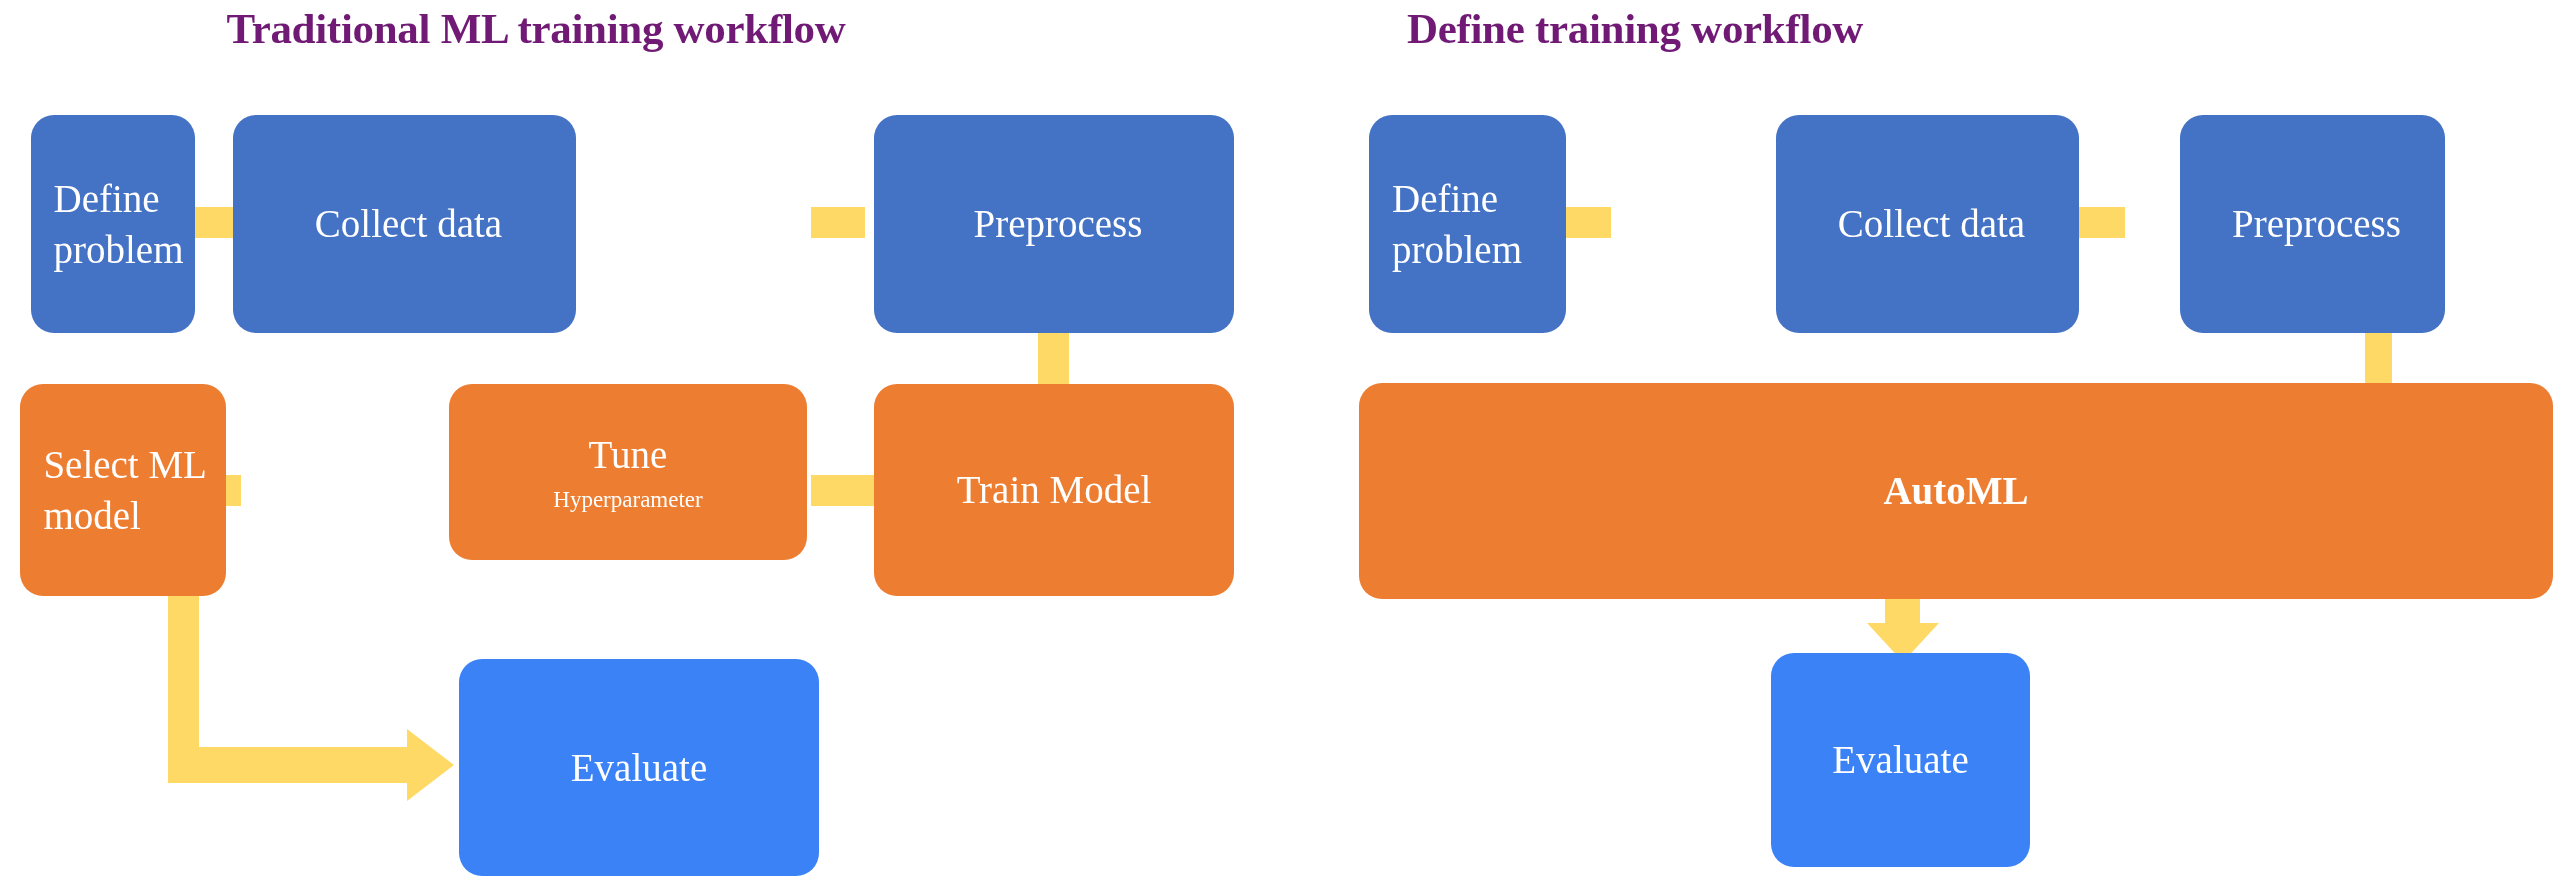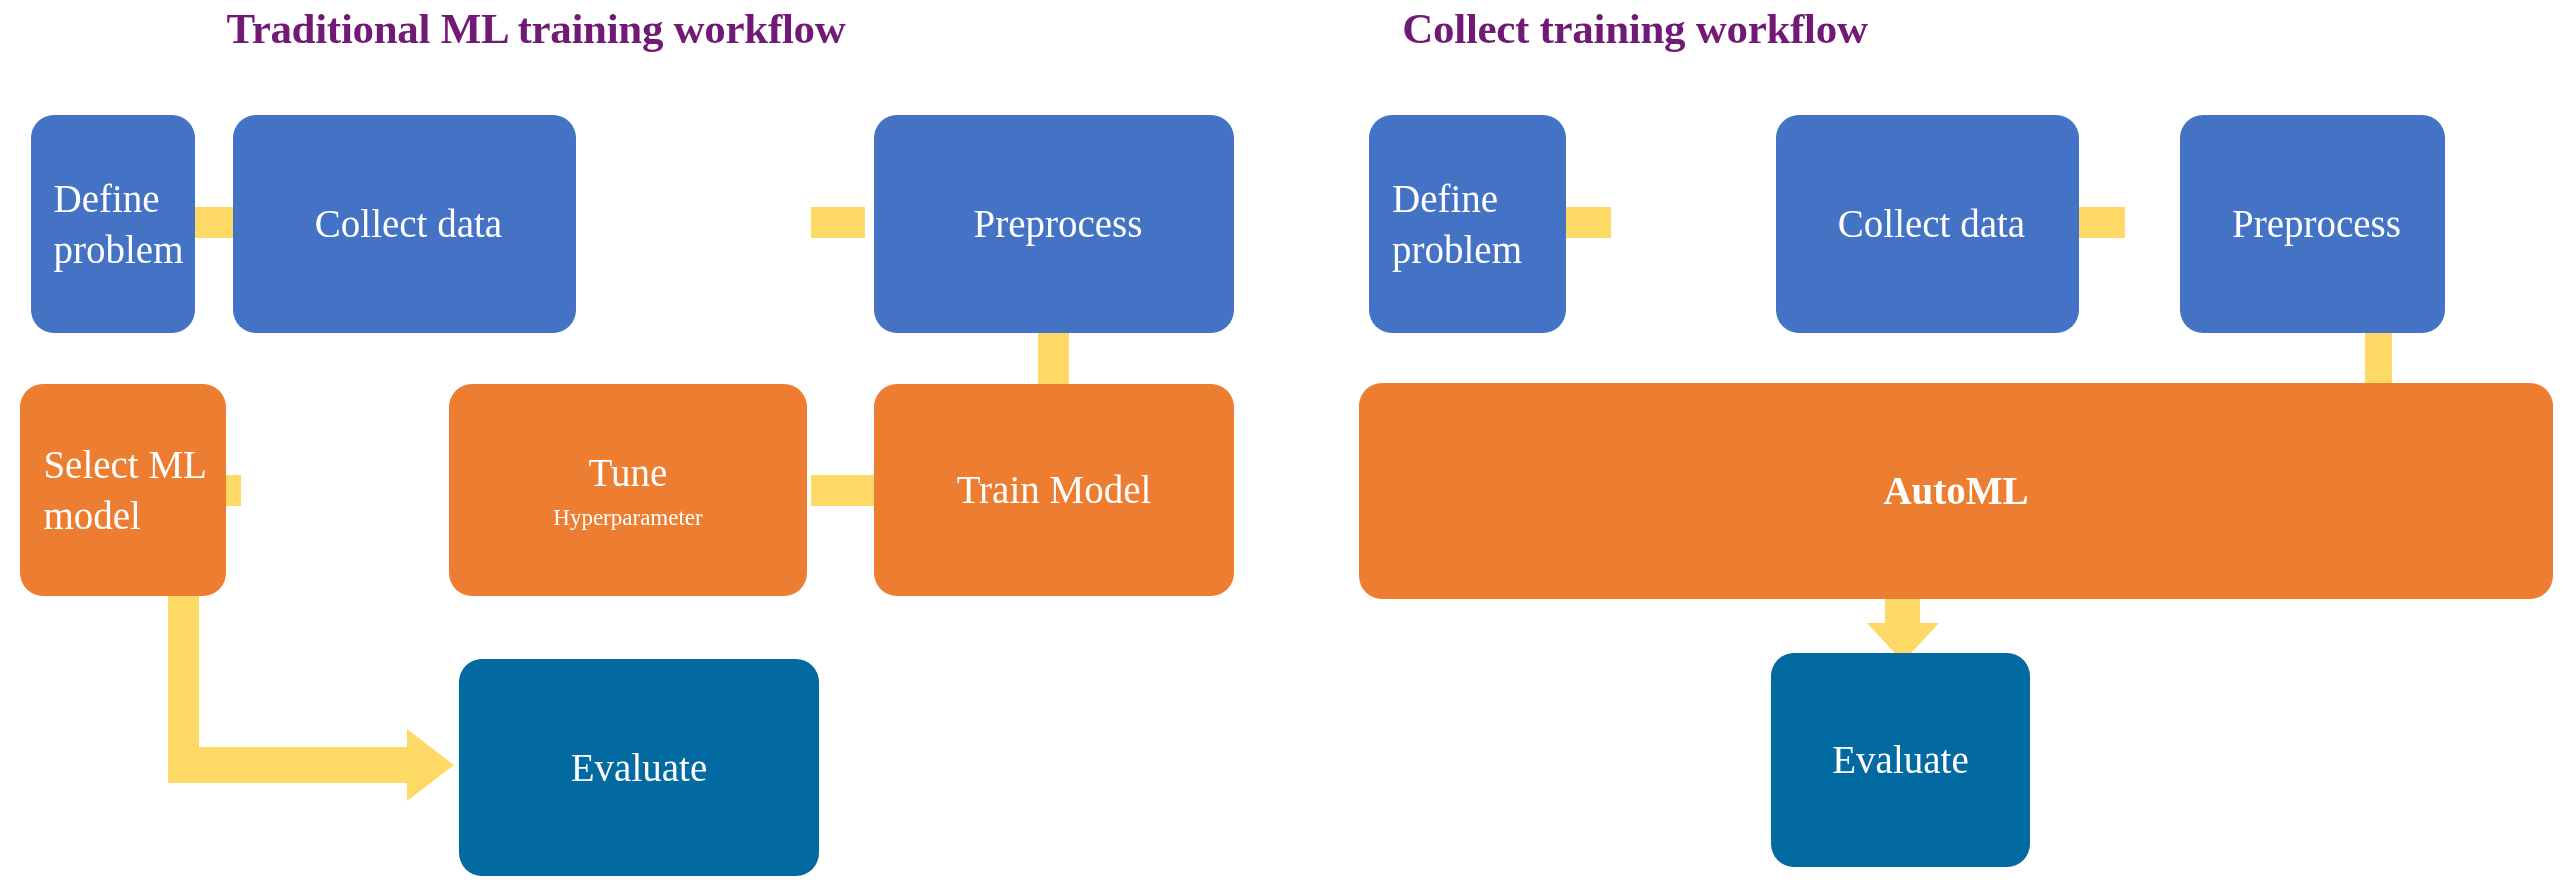--- a/index.html
+++ b/index.html
@@ -34,21 +34,21 @@
     justify-content: center;
     text-align: center;
     font-family: "Liberation Serif", "DejaVu Serif", serif;
     font-size: 39px;
     line-height: 1.32;
     box-sizing: border-box;
     z-index: 2;
   }
   .node.blue   { background: #4472C4; padding-left: 8px; }
   .node.orange { background: #ED7D31; }
-  .node.green  { background: #0369a1; }
+  .node.green  { background: #3b82f6; }
   .node .label { display: block; }
   .node .label .sub {
     display: block;
     font-size: 23px;
     line-height: 1.25;
     margin-top: 5px;
   }
   .node.align-left {
     justify-content: center;
     text-align: left;
@@ -103,40 +103,40 @@
 
   <div class="conn" style="left:1038px; top:330px; width:31px; height:61px;"></div>
 
   <div class="conn" style="left:187px; top:475px; width:54px; height:31px;"></div>
   <div class="conn" style="left:811px; top:475px; width:68px; height:31px;"></div>
 
   <div class="node orange align-left" style="left:20.4px; top:384px; width:206px; height:212px;">
     <span class="label">Select ML model</span>
   </div>
 
-  <div class="node orange" style="left:449px; top:384px; width:358px; height:212px;">
+  <div class="node orange" style="left:449px; top:384px; width:358px; height:176px;">
     <span class="label">
       <span>Tune</span>
       <span class="sub">Hyperparameter</span>
     </span>
   </div>
 
   <div class="node orange" style="left:874px; top:384px; width:360px; height:212px;">
     <span class="label">Train Model</span>
   </div>
 
   <div class="conn" style="left:168px; top:592px; width:31px; height:191px;"></div>
   <div class="conn" style="left:168px; top:747px; width:239px; height:36px;"></div>
   <div class="arrow-head-right" style="left:407px; top:729px;"></div>
 
   <div class="node green" style="left:459px; top:659px; width:360px; height:217px;">
     <span class="label">Evaluate</span>
   </div>
 
-  <div class="panel-title" style="left:1187px; top:4.1px; width:896px;">Collect training workflow</div>
+  <div class="panel-title" style="left:1187px; top:4.1px; width:896px;">Define training workflow</div>
 
   <div class="conn" style="left:1557px; top:207px; width:54px; height:31px;"></div>
   <div class="conn" style="left:2071px; top:207px; width:54px; height:31px;"></div>
 
   <div class="node blue align-left" style="left:1369px; top:115px; width:197px; height:218px;">
     <span class="label">Define problem</span>
   </div>
 
   <div class="node blue" style="left:1776px; top:115px; width:303px; height:218px;">
     <span class="label">Collect data</span>

